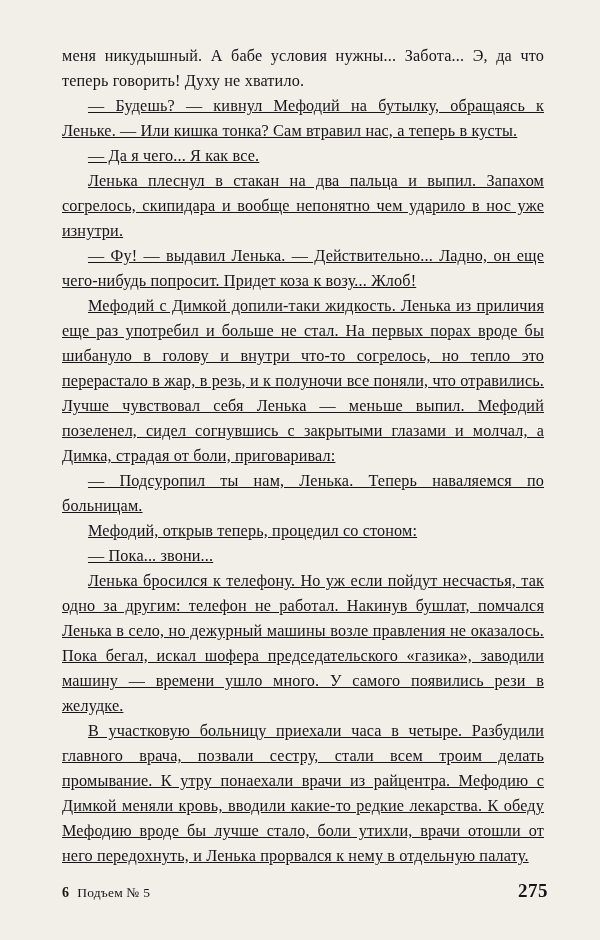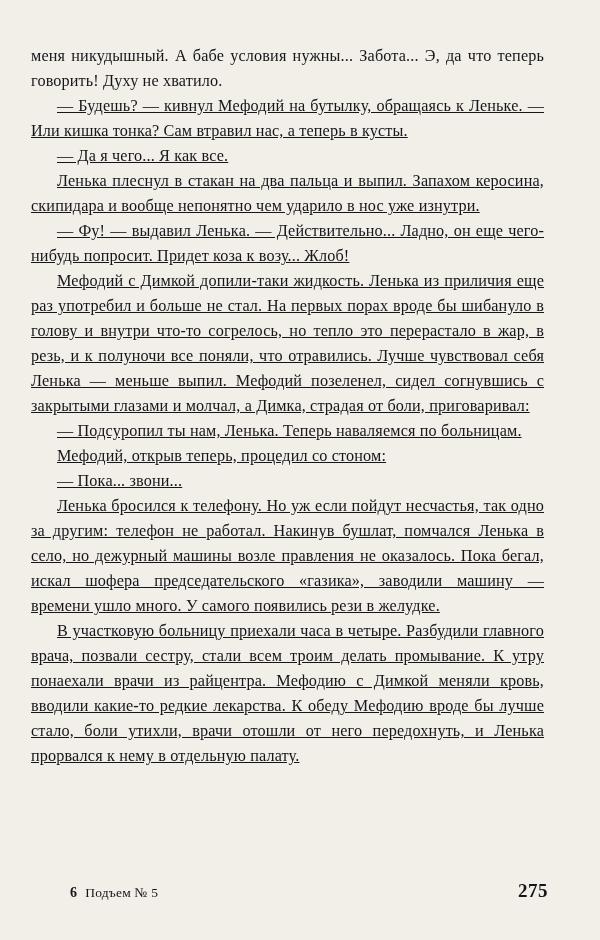--- a/index.html
+++ b/index.html
@@ -12,21 +12,21 @@
     background: #f2efe9;
     font-family: "Liberation Serif", "DejaVu Serif", serif;
     color: #16161a;
     overflow: hidden;
   }
   .page {
     position: relative;
     width: 600px;
     height: 940px;
     box-sizing: border-box;
-    padding: 44px 56px 0 31px;
+    padding: 44px 56px 0 62px;
     background: #f2efe9;
   }
   .text-block {
     font-size: 16.2px;
     line-height: 25.0px;
     text-align: justify;
     text-justify: inter-word;
     letter-spacing: 0.15px;
     hyphens: manual;
   }
@@ -39,21 +39,20 @@
     text-decoration: underline;
   }
   .footer {
     position: absolute;
     left: 62px;
     right: 52px;
     bottom: 38px;
     display: flex;
     align-items: baseline;
     justify-content: space-between;
-    margin-left: 8px;
   }
   .footer-left {
     font-size: 13.5px;
     letter-spacing: 0.2px;
   }
   .footer-left .sig {
     font-weight: bold;
     margin-right: 8px;
     font-size: 14px;
   }
@@ -65,21 +64,21 @@
 </style>
 </head>
 <body>
 
 <div class="page">
 
   <div class="text-block">
     <p class="noind">меня никудышный. А бабе условия нужны... Забота... Э, да что теперь говорить! Духу не хватило.</p>
     <p class="ind">— Будешь? — кивнул Мефодий на бутылку, обращаясь к Леньке. — Или кишка тонка? Сам втравил нас, а теперь в кусты.</p>
     <p class="ind">— Да я чего... Я как все.</p>
-    <p class="ind">Ленька плеснул в стакан на два пальца и выпил. Запахом керосина, скипидара и вообще непонятно чем ударило в нос уже изнутри.</p>
+    <p class="ind">Ленька плеснул в стакан на два пальца и выпил. Запахом согрелось, скипидара и вообще непонятно чем ударило в нос уже изнутри.</p>
     <p class="ind">— Фу! — выдавил Ленька. — Действительно... Ладно, он еще чего-нибудь попросит. Придет коза к возу... Жлоб!</p>
     <p class="ind">Мефодий с Димкой допили-таки жидкость. Ленька из приличия еще раз употребил и больше не стал. На первых порах вроде бы шибануло в голову и внутри что-то согрелось, но тепло это перерастало в жар, в резь, и к полуночи все поняли, что отравились. Лучше чувствовал себя Ленька — меньше выпил. Мефодий позеленел, сидел согнувшись с закрытыми глазами и молчал, а Димка, страдая от боли, приговаривал:</p>
     <p class="ind">— Подсуропил ты нам, Ленька. Теперь наваляемся по больницам.</p>
     <p class="ind">Мефодий, открыв теперь, процедил со стоном:</p>
     <p class="ind">— Пока... звони...</p>
     <p class="ind">Ленька бросился к телефону. Но уж если пойдут несчастья, так одно за другим: телефон не работал. Накинув бушлат, помчался Ленька в село, но дежурный машины возле правления не оказалось. Пока бегал, искал шофера председательского «газика», заводили машину — времени ушло много. У самого появились рези в желудке.</p>
     <p class="ind">В участковую больницу приехали часа в четыре. Разбудили главного врача, позвали сестру, стали всем троим делать промывание. К утру понаехали врачи из райцентра. Мефодию с Димкой меняли кровь, вводили какие-то редкие лекарства. К обеду Мефодию вроде бы лучше стало, боли утихли, врачи отошли от него передохнуть, и Ленька прорвался к нему в отдельную палату.</p>
 
   </div>
 

